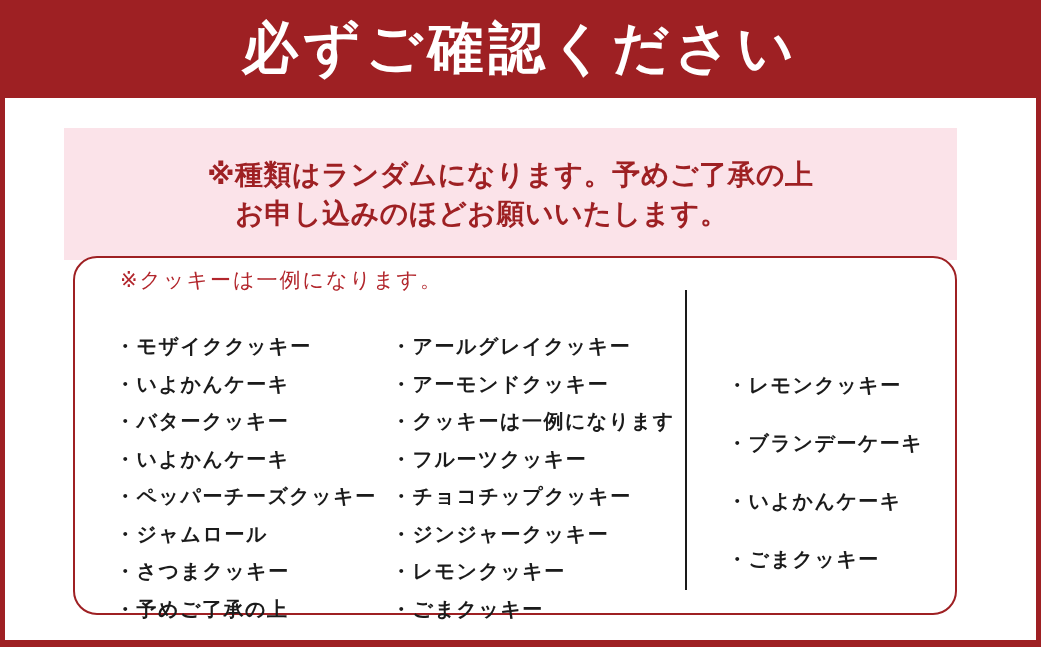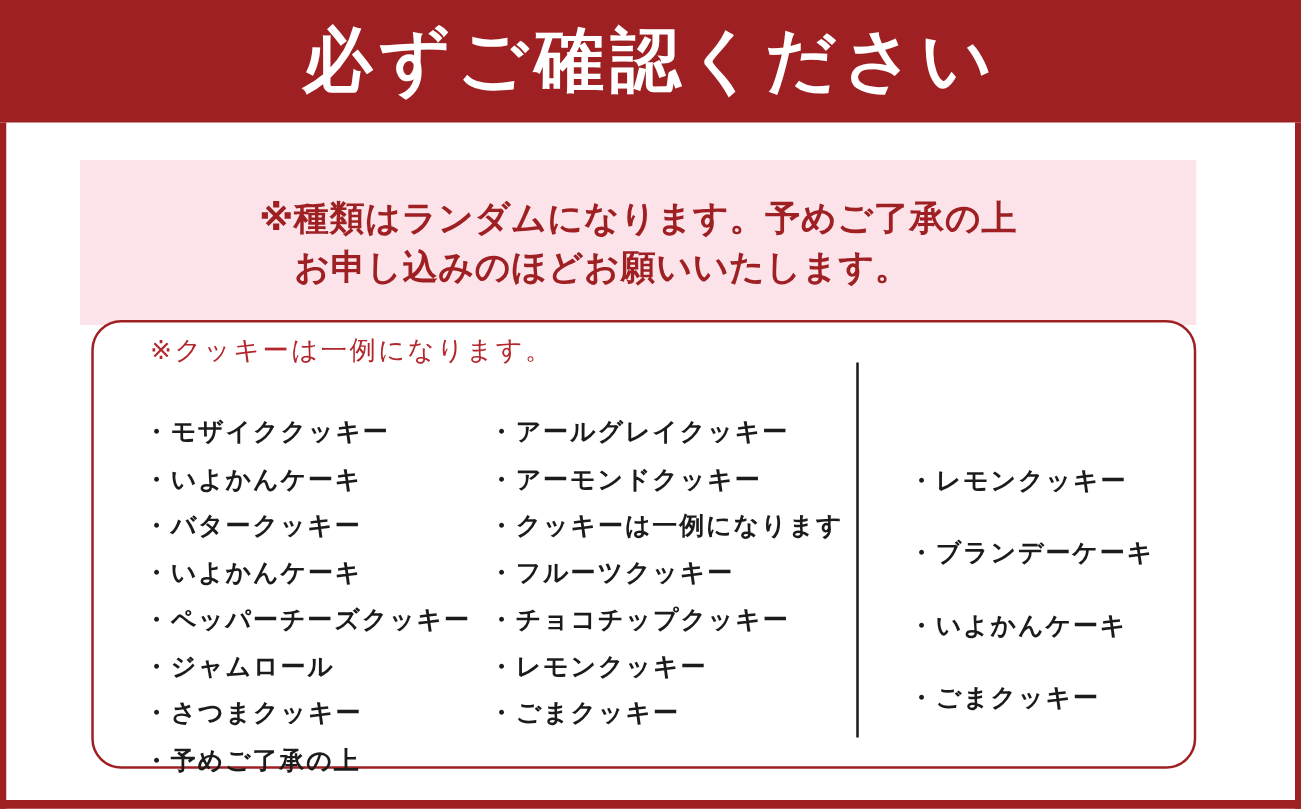--- a/index.html
+++ b/index.html
@@ -106,20 +106,21 @@
         <div class="item">ジャムロール</div>
         <div class="item">さつまクッキー</div>
         <div class="item">予めご了承の上</div>
       </div>
     <div class="col col-2">
         <div class="item">アールグレイクッキー</div>
         <div class="item">アーモンドクッキー</div>
         <div class="item">クッキーは一例になります</div>
         <div class="item">フルーツクッキー</div>
         <div class="item">チョコチップクッキー</div>
+        <div class="item">ジンジャークッキー</div>
         <div class="item">レモンクッキー</div>
         <div class="item">ごまクッキー</div>
       </div>
     <div class="divider"></div>
     <div class="col col-3">
         <div class="item">レモンクッキー</div>
         <div class="item">ブランデーケーキ</div>
         <div class="item">いよかんケーキ</div>
         <div class="item">ごまクッキー</div>
       </div>

